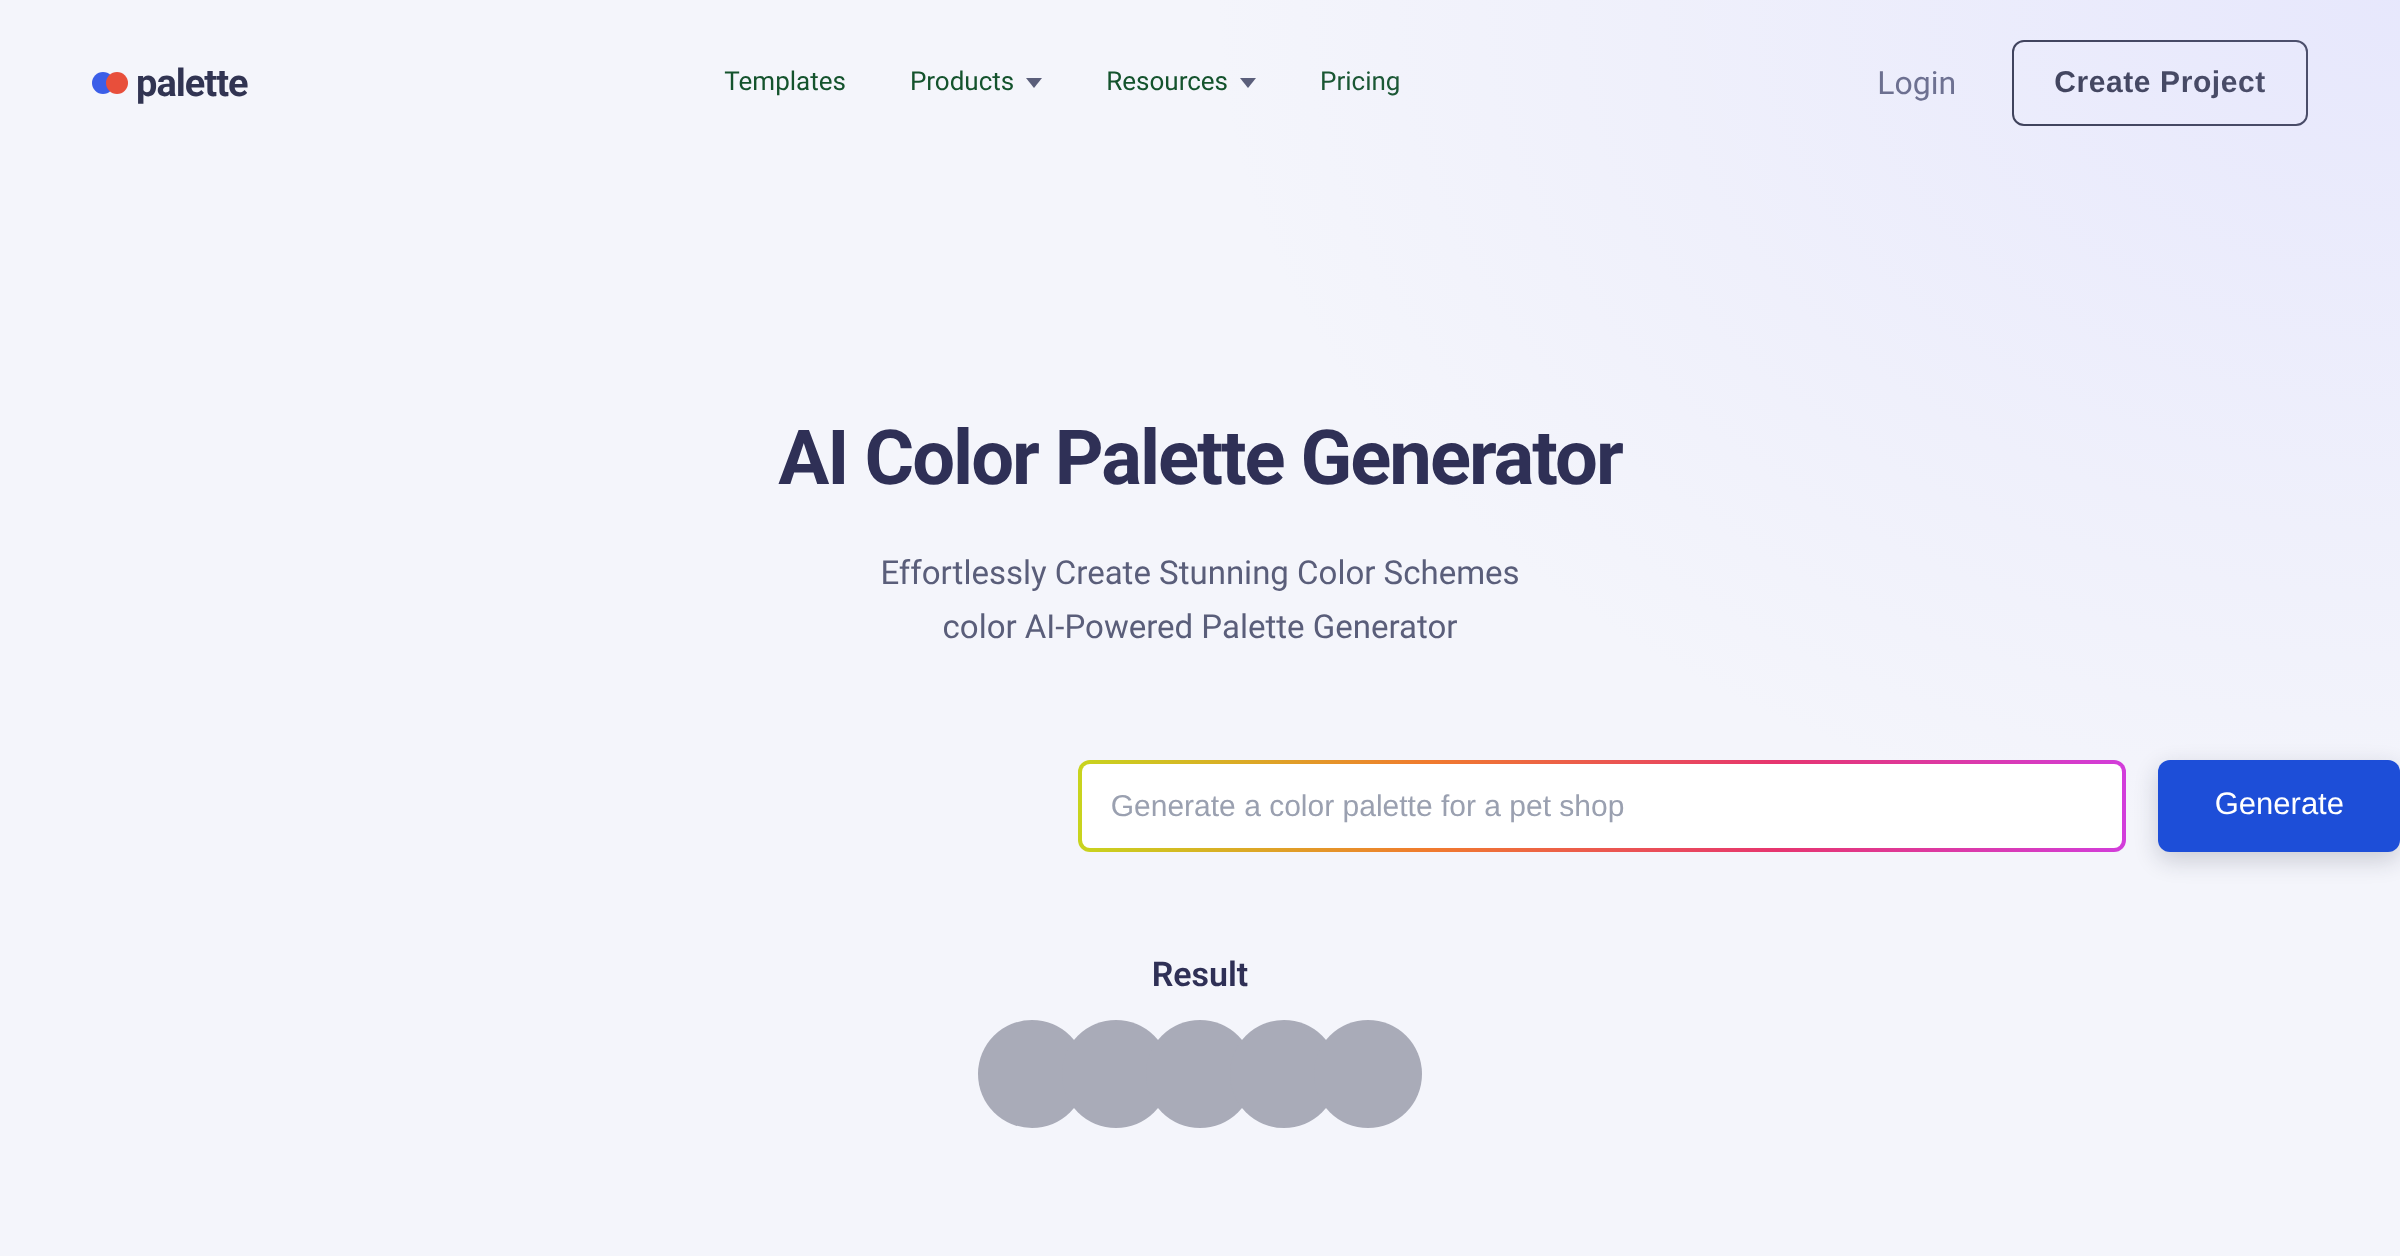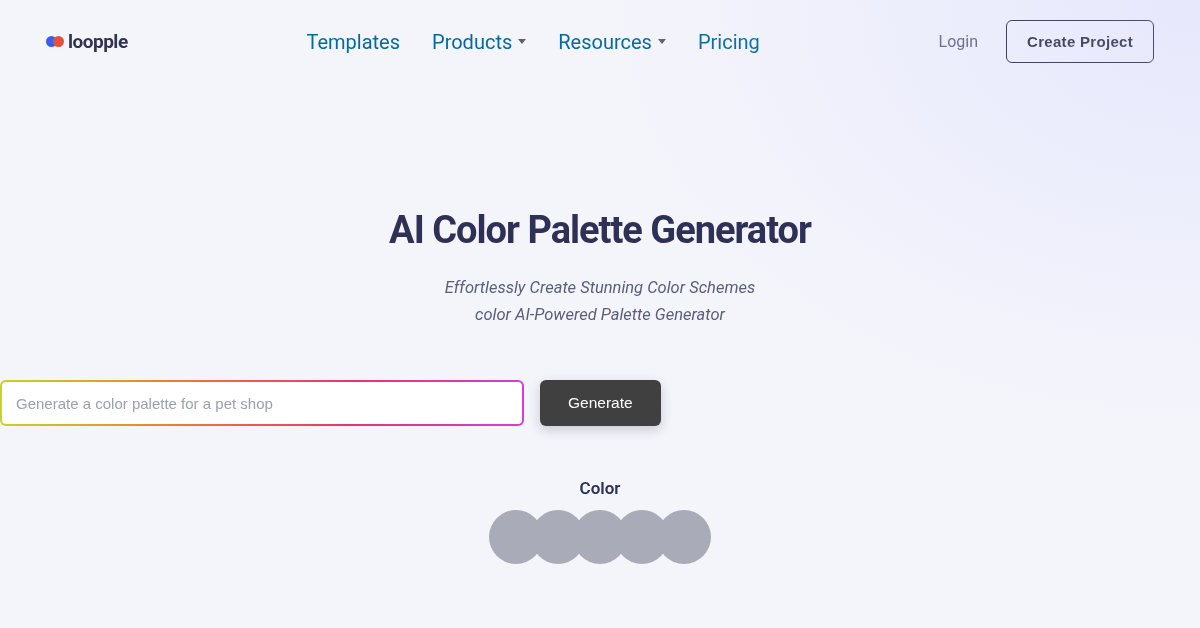--- a/index.html
+++ b/index.html
@@ -56,22 +56,22 @@
       font-weight: 700;
       color: #313452;
       letter-spacing: -0.5px;
     }
     .nav-center {
       display: flex;
       gap: 32px;
       align-items: center;
     }
     .nav-link {
-      color: #0369a1;
-      font-size: 20px;
+      color: #14532d;
+      font-size: 13px;
       cursor: pointer;
       display: flex;
       align-items: center;
       gap: 6px;
     }
     .dropdown-caret {
       display: inline-block;
       width: 0;
       height: 0;
       border-left: 4px solid transparent;
@@ -109,25 +109,24 @@
       font-size: 38px;
       font-weight: 700;
       color: #2f3056;
       letter-spacing: -1px;
     }
     .hero-subtitle {
       margin-top: 22px;
       color: #5a5e7a;
       font-size: 16.5px;
       line-height: 1.65;
-      font-style: italic;
     }
     .generator-row {
       display: flex;
-      justify-content: flex-start;
+      justify-content: flex-end;
       gap: 16px;
       margin-top: 52px;
     }
     .input-wrapper {
       width: 524px;
       height: 46px;
       border-radius: 6px;
       padding: 2px;
       background: linear-gradient(90deg, #c8d41e, #f07b2e, #e6356f, #d23ddb);
     }
@@ -139,21 +138,21 @@
       border-radius: 4px;
       padding: 0 14px;
       font-size: 15px;
       color: #333;
       outline: none;
     }
     .gen-input::placeholder {
       color: #9aa0b0;
     }
     .gen-btn {
-      background: #404040;
+      background: #1d4ed8;
       color: #fff;
       border: none;
       padding: 0 28px;
       height: 46px;
       border-radius: 6px;
       font-size: 15.5px;
       font-weight: 500;
       cursor: pointer;
       box-shadow: 0 4px 12px rgba(30, 34, 53, 0.2);
     }
@@ -184,21 +183,21 @@
   </style>
 </head>
 <body>
 
 <nav class="nav">
   <div class="logo">
     <div class="logo-circles">
       <div class="logo-circle logo-circle-1"></div>
       <div class="logo-circle logo-circle-2"></div>
     </div>
-    <span class="logo-text">loopple</span>
+    <span class="logo-text">palette</span>
   </div>
   <div class="nav-center">
     <span class="nav-link">
       <span>Templates</span>
     </span>
     <span class="nav-link">
       <span>Products</span>
       <span class="dropdown-caret"></span>
     </span>
     <span class="nav-link">
@@ -223,21 +222,21 @@
   </div>
 
   <div class="generator-row">
     <div class="input-wrapper">
       <input class="gen-input" type="text" placeholder="Generate a color palette for a pet shop" style="">
     </div>
     <button class="gen-btn">Generate</button>
   </div>
 
   <div class="result-section">
-    <div class="result-label">Color</div>
+    <div class="result-label">Result</div>
     <div class="swatches">
       <div class="swatch"></div>
       <div class="swatch"></div>
       <div class="swatch"></div>
       <div class="swatch"></div>
       <div class="swatch"></div>
     </div>
   </div>
 
 </div>

